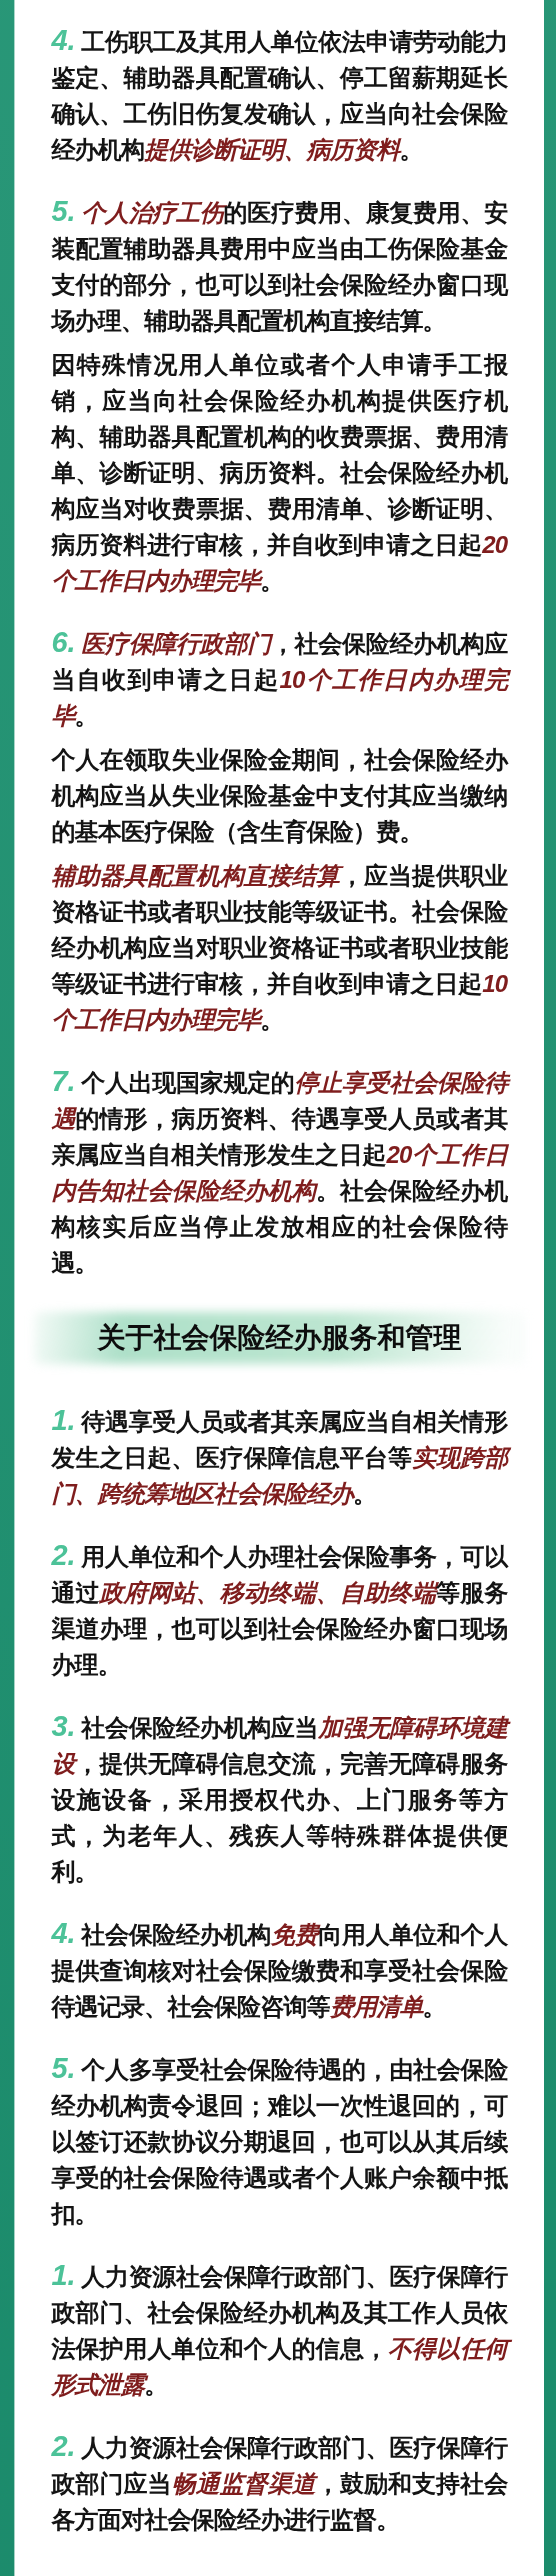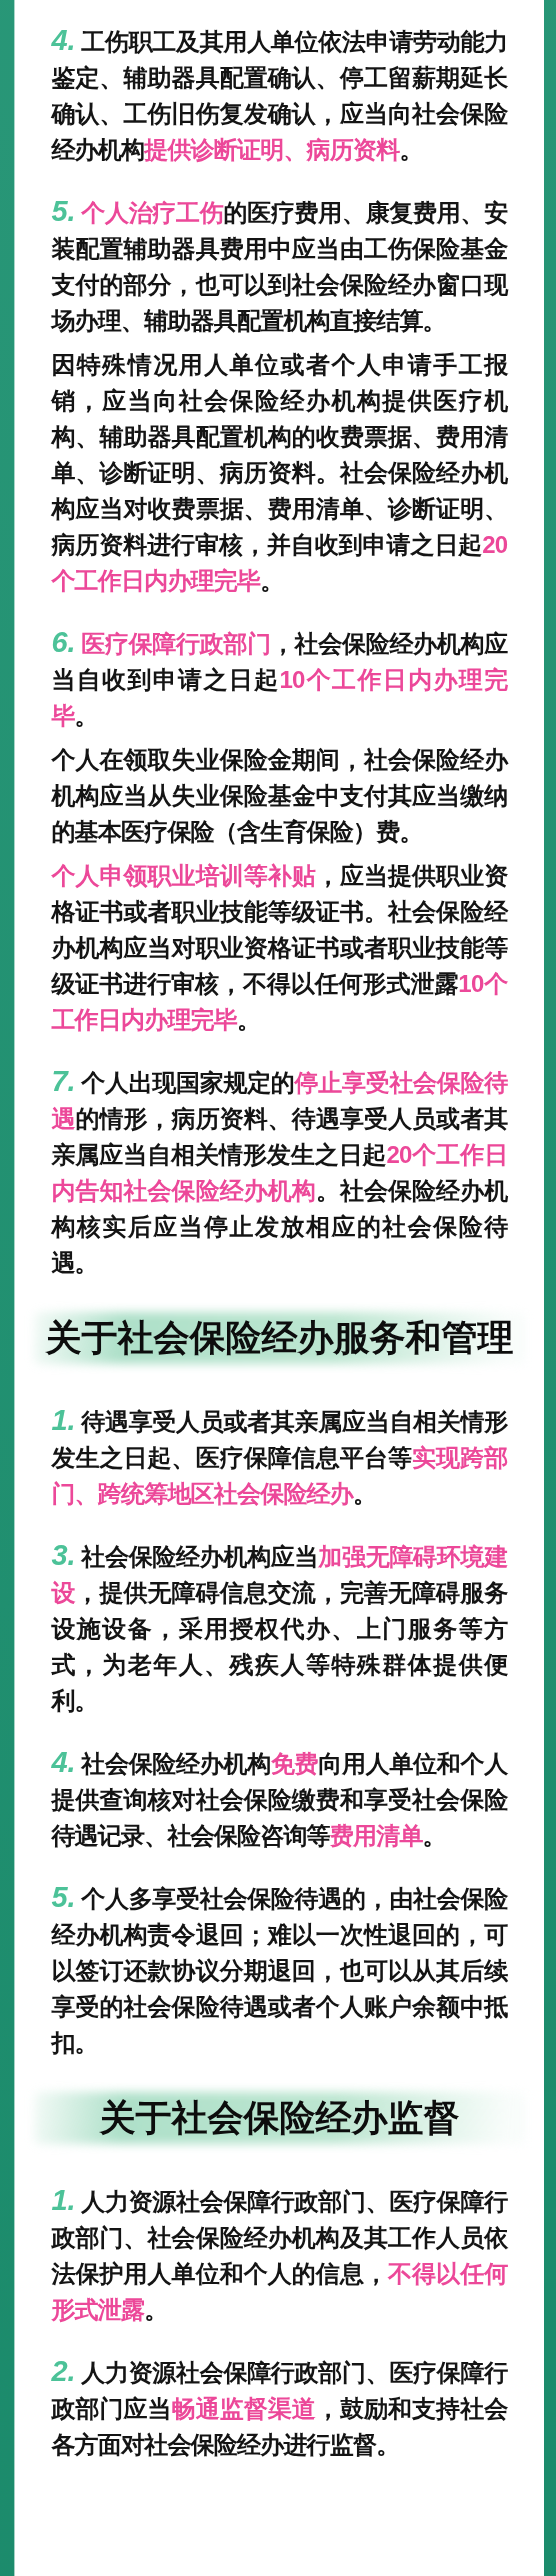--- a/index.html
+++ b/index.html
@@ -21,76 +21,75 @@
     clip-path:polygon(0 0, 100% 0, 100% 100%, 34px 100%, 0 calc(100% - 30px));
   }
   .card-inner{ padding:21.6px 37px 0; }
 
   p.body{
     font-size:24px; line-height:36px; font-weight:bold; color:#141414;
     letter-spacing:-0.8px; text-align:justify; margin:0 0 8.2px;
   }
   .item{ margin-bottom:25px; }
   .item p.body:last-child{ margin-bottom:0; }
-  .g{ color:#ec4899; }
+  .g{ color:#7f1d1d;font-style:italic; }
   .num{
     font-style:italic; font-weight:bold; font-size:29px; color:#4cc298;
     margin-right:5.2px; letter-spacing:0;
   }
 
   .band{ position:relative; height:48px; margin:33px -15.5px 40px; }
   .band-bg{
     position:absolute; inset:-2.1px;
     background:linear-gradient(95deg, rgba(178,225,202,0.15) 0%, #aee0c9 18%, #bde6d1 62%, rgba(230,245,238,0.25) 96%);
     border-radius:6.2px; filter:blur(4.6px);
   }
   .band h2{
-    position:relative; text-align:center; font-size:36px; line-height:48px;
+    position:relative; text-align:center; font-size:28px; line-height:48px;
     color:#0d0d0d; font-weight:bold; letter-spacing:0;
   }
 </style>
 </head>
 <body>
 
 <div class="card">
   <div class="card-inner">
       <div class="item">
         <p class="body"><span class="num">4.</span><span class="">工伤职工及其用人单位依法申请劳动能力鉴定、辅助器具配置确认、停工留薪期延长确认、工伤旧伤复发确认，应当向社会保险经办机构</span><span class="g">提供诊断证明、病历资料</span><span class="">。</span></p>
       </div>
       <div class="item">
         <p class="body"><span class="num">5.</span><span class="g">个人治疗工伤</span><span class="">的医疗费用、康复费用、安装配置辅助器具费用中应当由工伤保险基金支付的部分，也可以到社会保险经办窗口现场办理、辅助器具配置机构直接结算。</span></p>
         <p class="body"><span class="">因特殊情况用人单位或者个人申请手工报销，应当向社会保险经办机构提供医疗机构、辅助器具配置机构的收费票据、费用清单、诊断证明、病历资料。社会保险经办机构应当对收费票据、费用清单、诊断证明、病历资料进行审核，并自收到申请之日起</span><span class="g">20个工作日内办理完毕</span><span class="">。</span></p>
       </div>
       <div class="item">
         <p class="body"><span class="num">6.</span><span class="g">医疗保障行政部门</span><span class="">，社会保险经办机构应当自收到申请之日起</span><span class="g">10个工作日内办理完毕</span><span class="">。</span></p>
         <p class="body"><span class="">个人在领取失业保险金期间，社会保险经办机构应当从失业保险基金中支付其应当缴纳的基本医疗保险（含生育保险）费。</span></p>
-        <p class="body"><span class="g">个人申领职业培训等补贴</span><span class="">，应当提供职业资格证书或者职业技能等级证书。社会保险经办机构应当对职业资格证书或者职业技能等级证书进行审核，不得以任何形式泄露</span><span class="g">10个工作日内办理完毕</span><span class="">。</span></p>
+        <p class="body"><span class="g">辅助器具配置机构直接结算</span><span class="">，应当提供职业资格证书或者职业技能等级证书。社会保险经办机构应当对职业资格证书或者职业技能等级证书进行审核，并自收到申请之日起</span><span class="g">10个工作日内办理完毕</span><span class="">。</span></p>
       </div>
       <div class="item">
         <p class="body"><span class="num">7.</span><span class="">个人出现国家规定的</span><span class="g">停止享受社会保险待遇</span><span class="">的情形，病历资料、待遇享受人员或者其亲属应当自相关情形发生之日起</span><span class="g">20个工作日内告知社会保险经办机构</span><span class="">。社会保险经办机构核实后应当停止发放相应的社会保险待遇。</span></p>
       </div>
       <div class="band">
         <div class="band-bg"></div>
         <h2>关于社会保险经办服务和管理</h2>
       </div>
       <div class="item">
         <p class="body"><span class="num">1.</span><span class="">待遇享受人员或者其亲属应当自相关情形发生之日起、医疗保障信息平台等</span><span class="g">实现跨部门、跨统筹地区社会保险经办</span><span class="">。</span></p>
       </div>
       <div class="item">
+        <p class="body"><span class="num">2.</span><span class="">用人单位和个人办理社会保险事务，可以通过</span><span class="g">政府网站、移动终端、自助终端</span><span class="">等服务渠道办理，也可以到社会保险经办窗口现场办理。</span></p>
+      </div>
+      <div class="item">
         <p class="body"><span class="num">3.</span><span class="">社会保险经办机构应当</span><span class="g">加强无障碍环境建设</span><span class="">，提供无障碍信息交流，完善无障碍服务设施设备，采用授权代办、上门服务等方式，为老年人、残疾人等特殊群体提供便利。</span></p>
       </div>
       <div class="item">
         <p class="body"><span class="num">4.</span><span class="">社会保险经办机构</span><span class="g">免费</span><span class="">向用人单位和个人提供查询核对社会保险缴费和享受社会保险待遇记录、社会保险咨询等</span><span class="g">费用清单</span><span class="">。</span></p>
       </div>
       <div class="item">
         <p class="body"><span class="num">5.</span><span class="">个人多享受社会保险待遇的，由社会保险经办机构责令退回；难以一次性退回的，可以签订还款协议分期退回，也可以从其后续享受的社会保险待遇或者个人账户余额中抵扣。</span></p>
-      </div>
-      <div class="band">
-        <div class="band-bg"></div>
-        <h2>关于社会保险经办监督</h2>
       </div>
       <div class="item">
         <p class="body"><span class="num">1.</span><span class="">人力资源社会保障行政部门、医疗保障行政部门、社会保险经办机构及其工作人员依法保护用人单位和个人的信息，</span><span class="g">不得以任何形式泄露</span><span class="">。</span></p>
       </div>
       <div class="item">
         <p class="body"><span class="num">2.</span><span class="">人力资源社会保障行政部门、医疗保障行政部门应当</span><span class="g">畅通监督渠道</span><span class="">，鼓励和支持社会各方面对社会保险经办进行监督。</span></p>
       </div>
     </div>
 </div>
 

